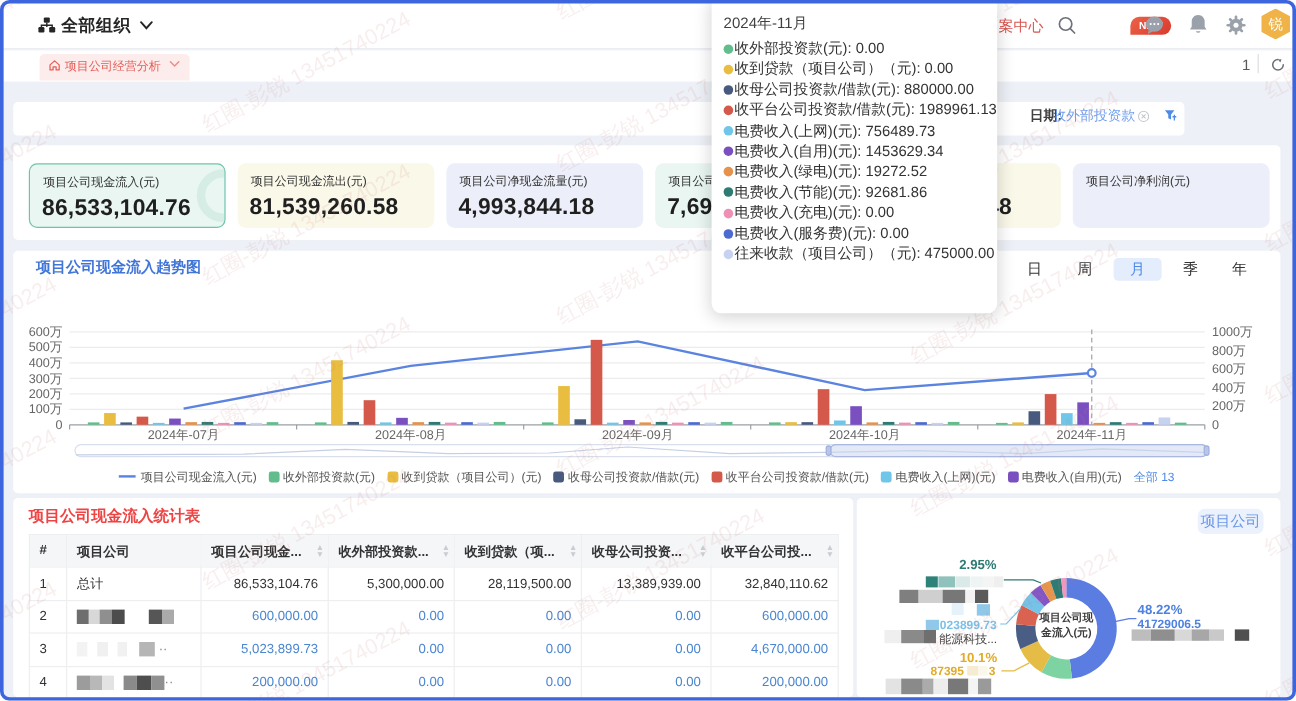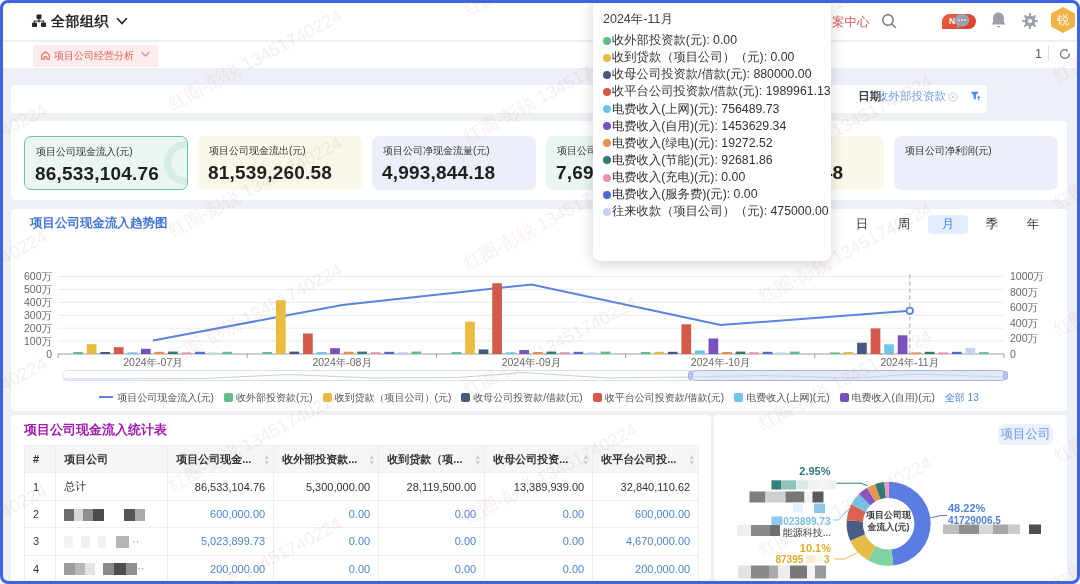--- a/index.html
+++ b/index.html
@@ -31,21 +31,21 @@
 .dwmbtn { position:absolute; top:6px; width:40px; height:19px; text-align:center; line-height:19px; font-size:12.5px; color:#333; border-radius:4px; }
 .dwmbtn.sel { background:#e3edfb; color:#4e8be8; }
 
 #legend { position:absolute; left:0px; top:182px; width:1056px; height:16px; font-size:10px; color:#555; text-align:center; white-space:nowrap; }
 .lgi { display:inline-block; margin:0 5px; }
 .chip { display:inline-block; width:9px; height:9px; border-radius:2px; vertical-align:-1px; margin-right:3px; }
 .lseg { display:inline-block; width:14px; height:2.5px; background:#5b83e0; vertical-align:3px; margin-right:4px; }
 
 #tablepanel { position:absolute; left:11px; top:415px; width:700px; height:166px; background:#fff; border-radius:4px; overflow:hidden; }
 #donutpanel { position:absolute; left:714px; top:415px; width:353px; height:166px; background:#fff; border-radius:4px; overflow:hidden; }
-#tabletitle { position:absolute; left:13px; top:6px; font-size:13px; font-weight:700; color:#a21caf; }
+#tabletitle { position:absolute; left:13px; top:6px; font-size:13px; font-weight:700; color:#ef4444; }
 table.grid { position:absolute; left:13px; top:30px; border-collapse:collapse; table-layout:fixed; font-size:11px; color:#333; }
 table.grid th, table.grid td { border:1px solid #eceef0; padding:0 8px; height:27.4px; font-weight:400; overflow:hidden; white-space:nowrap; }
 table.grid th { background:#f5f6f8; text-align:left; font-weight:700; color:#333; position:relative; padding-right:16px; }
 table.grid td.num { text-align:right; }
 td.blue { color:#4a86d1; }
 .sorter { position:absolute; right:3px; top:8px; color:#c9ccd1; font-size:7px; line-height:5.5px; text-align:center; }
 
 .mz { display:inline-block; height:12px; vertical-align:middle; }
 .mzb { display:inline-block; width:9px; height:12px; }
 

